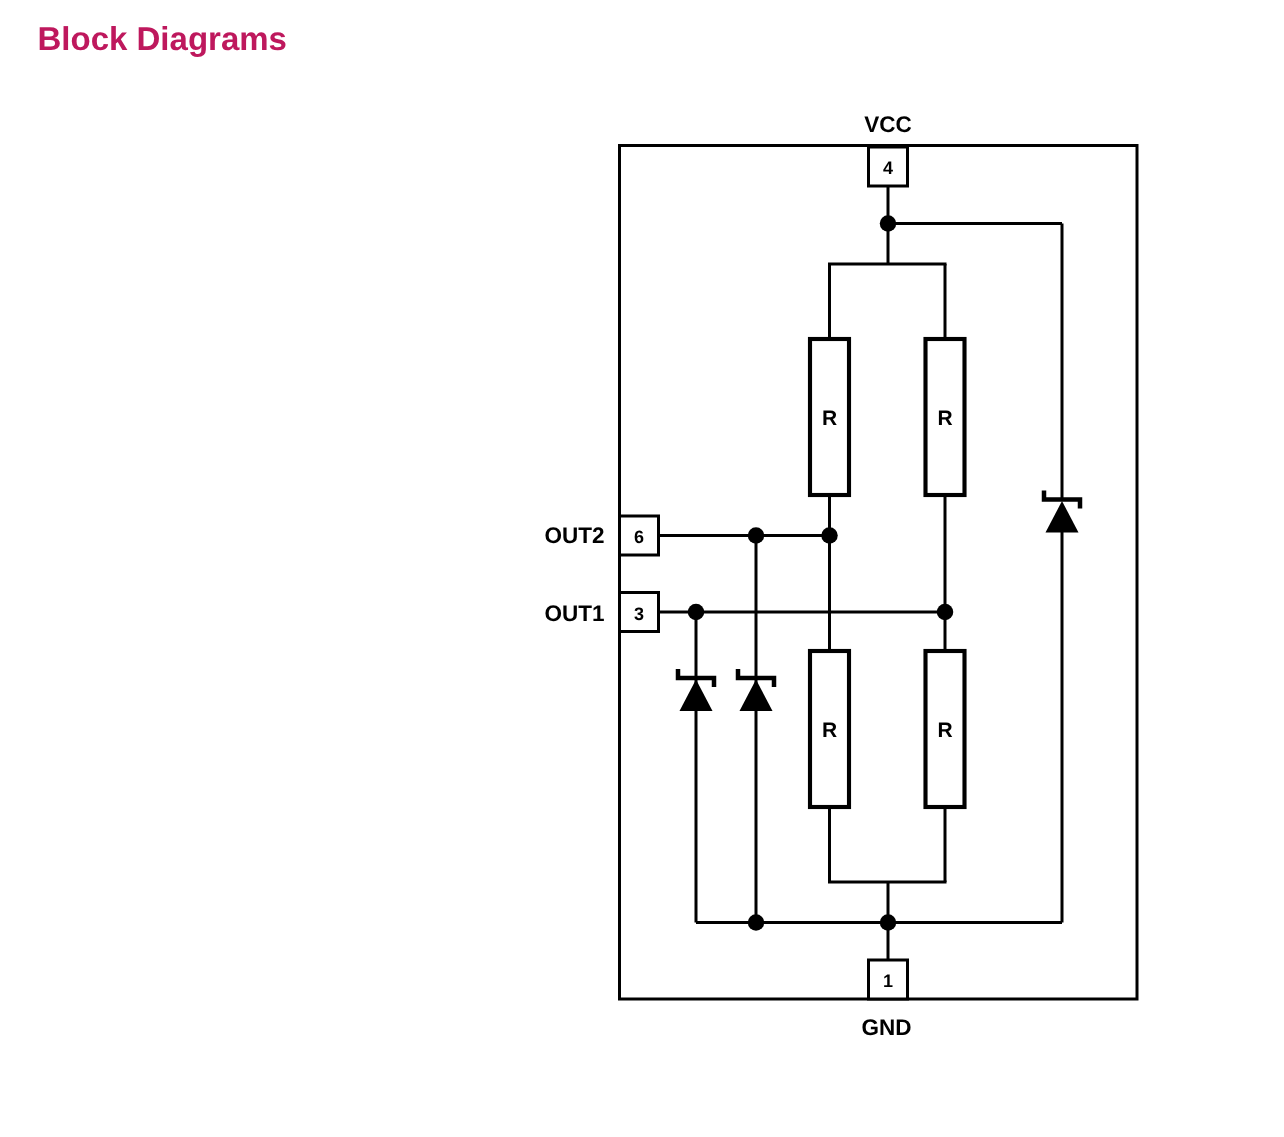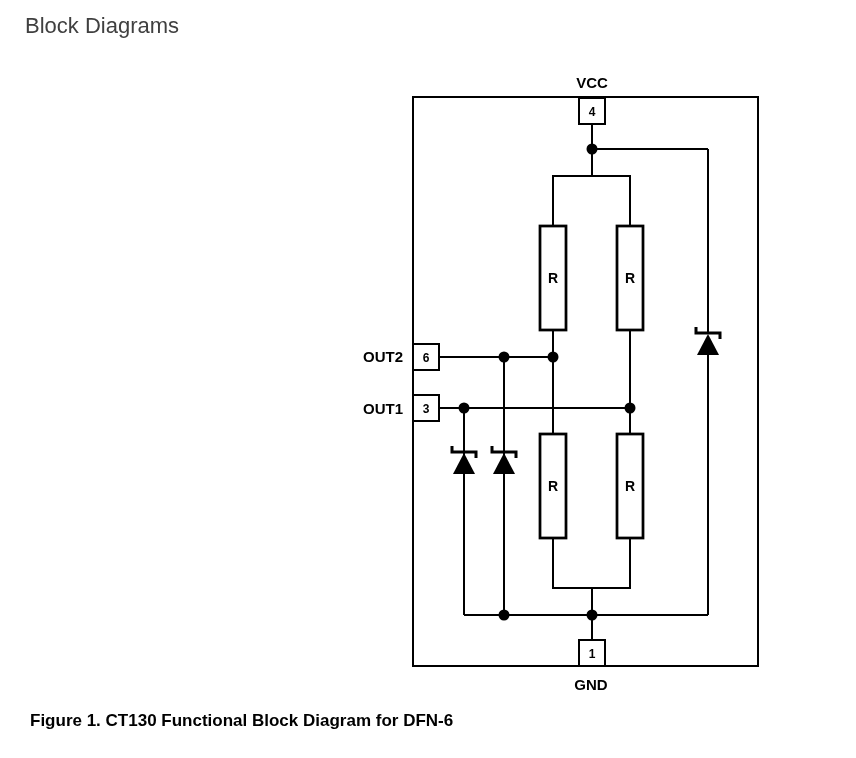--- a/index.html
+++ b/index.html
@@ -11,22 +11,22 @@
   }
   .page {
     position: relative;
     width: 856px; height: 758px;
     background: #ffffff;
   }
   .page-title {
     position: absolute;
     left: 25px; top: 13px;
     font-size: 22px;
-    font-weight: normal;
-    color: #404040;
+    font-weight: bold;
+    color: #be185d;
     letter-spacing: 0px;
   }
   .figure-caption {
     position: absolute;
     left: 30px; top: 711px;
     font-size: 17px;
     font-weight: bold;
     color: #000000;
   }
   .diagram-svg {
@@ -167,15 +167,14 @@
       <rect class="box" x="579" y="640" width="26" height="26"></rect>
       <text class="pin-num" x="592" y="658" text-anchor="middle">1</text>
     </g>
 
     <text class="lbl" x="592" y="88" text-anchor="middle">VCC</text>
     <text class="lbl" x="403" y="362" text-anchor="end">OUT2</text>
     <text class="lbl" x="403" y="414" text-anchor="end">OUT1</text>
     <text class="lbl" x="591" y="690" text-anchor="middle">GND</text>
   </svg>
 
-  <div class="figure-caption">Figure 1. CT130 Functional Block Diagram for DFN-6</div>
 
 </div>
 
 </body></html>

